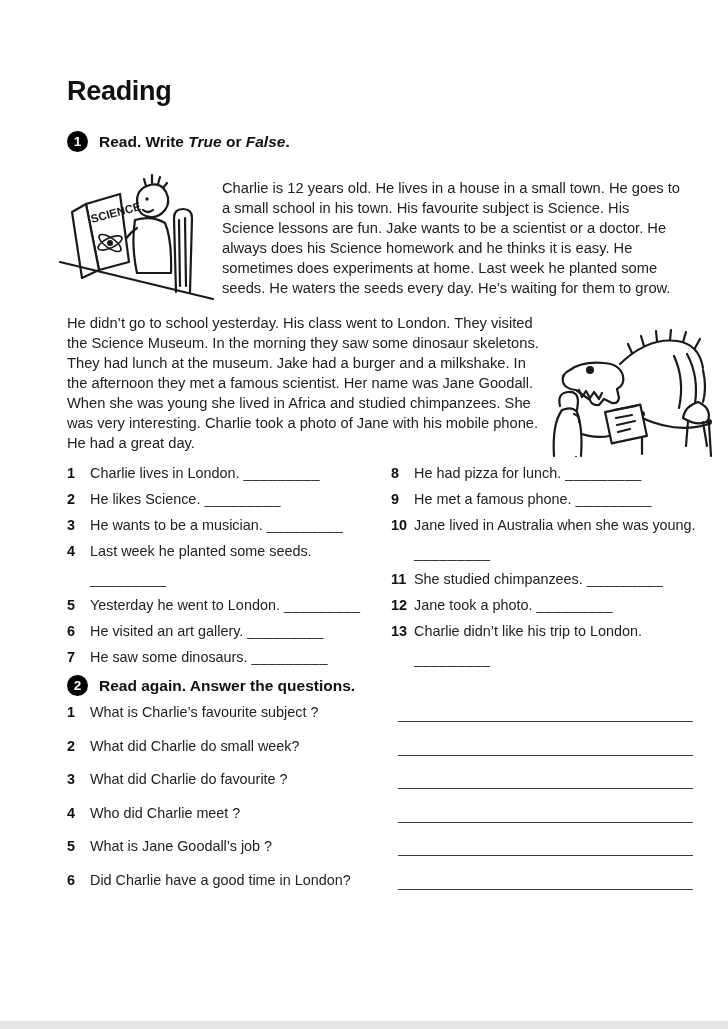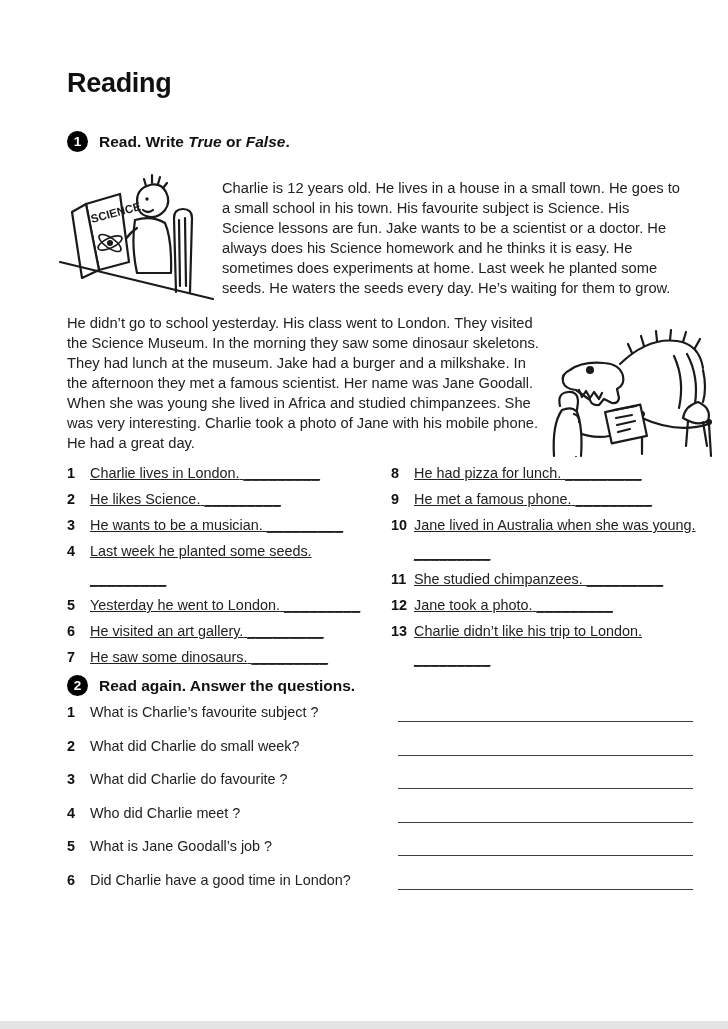--- a/index.html
+++ b/index.html
@@ -7,21 +7,21 @@
   .page {
     position:relative;
     width:728px; height:1029px;
     background:#ffffff;
     font-family:"Liberation Sans", sans-serif;
     color:#1c1c1c;
     overflow:hidden;
     margin:0 auto;
   }
   .page-title {
-    position:absolute; left:67px; top:68px;
+    position:absolute; left:67px; top:76px;
     font-size:27px; font-weight:700; letter-spacing:-0.3px; color:#111;
   }
   .sec-header {
     position:absolute; display:flex; align-items:center; gap:11px;
     font-size:15.5px; font-weight:700; color:#111;
   }
   .sec-header.s1 { left:67px; top:131px; }
   .sec-header.s2 { left:67px; top:675px; }
   .badge {
     width:21px; height:21px; border-radius:50%;
@@ -38,21 +38,21 @@
   .passage.p1 { left:222px; top:178px; width:458px; }
   .passage.p2 { left:67px;  top:313px; width:478px; }
   .illu { position:absolute; }
   .illu.boy  { left:58px;  top:166px; width:158px; height:138px; }
   .illu.dino { left:546px; top:308px; width:178px; height:150px; }
   .tf-col { position:absolute; top:464px; font-size:14.4px; line-height:19px; color:#222; }
   .tf-col.left  { left:67px;  width:322px; }
   .tf-col.right { left:391px; width:332px; }
   .tf-item { display:flex; margin-bottom:7px; }
   .tf-num { width:23px; font-weight:700; flex-shrink:0; color:#111; }
-  .tf-body { flex:1;text-decoration:underline; }
+  .tf-body { flex:1; }
   .blank { color:#2a2a2a; letter-spacing:0.5px; }
   .blank-line { display:block; margin-top:9px; }
   .q-list { position:absolute; left:67px; top:703px; width:626px; }
   .q-row {
     display:flex; align-items:flex-end;
     margin-bottom:14.5px; font-size:14.4px; line-height:19px; color:#222;
   }
   .q-num { width:23px; font-weight:700; flex-shrink:0; color:#111; }
   .q-text { width:302px; flex-shrink:0; }
   .q-line { flex:1; height:18px; border-bottom:1.5px solid #3d3d3d; margin-left:6px; }

